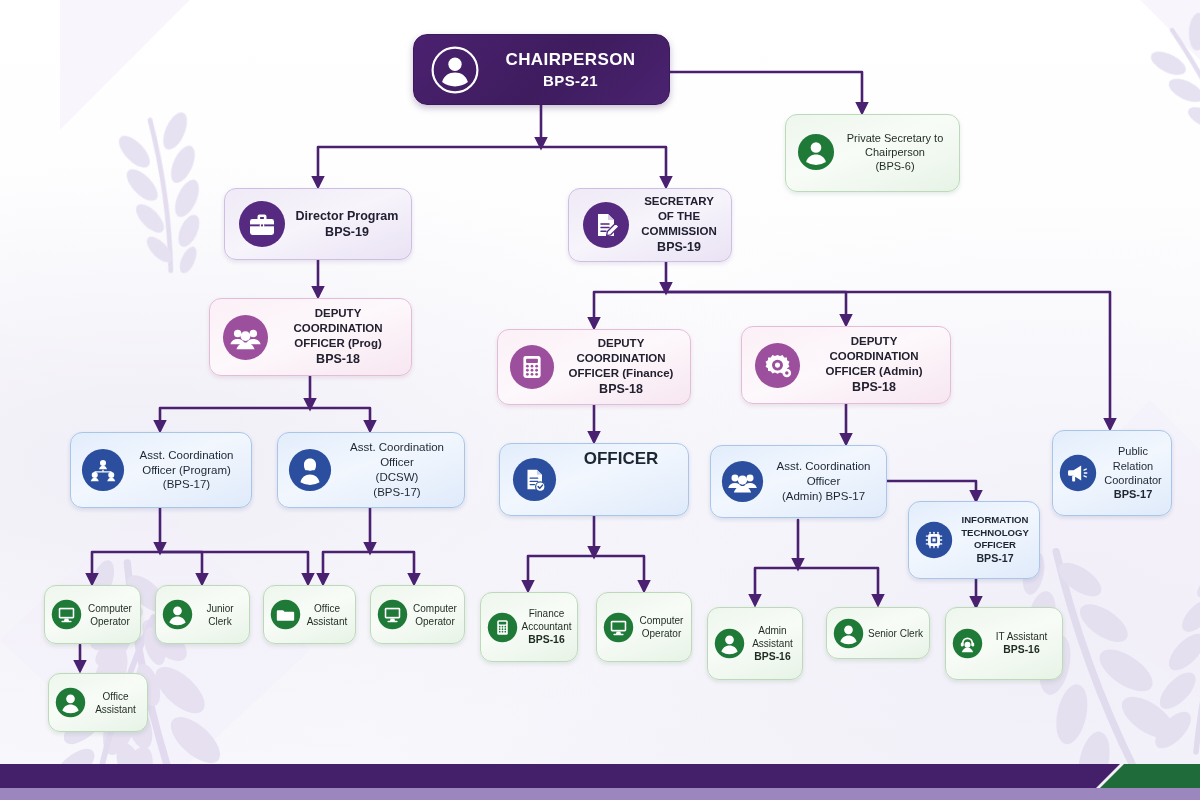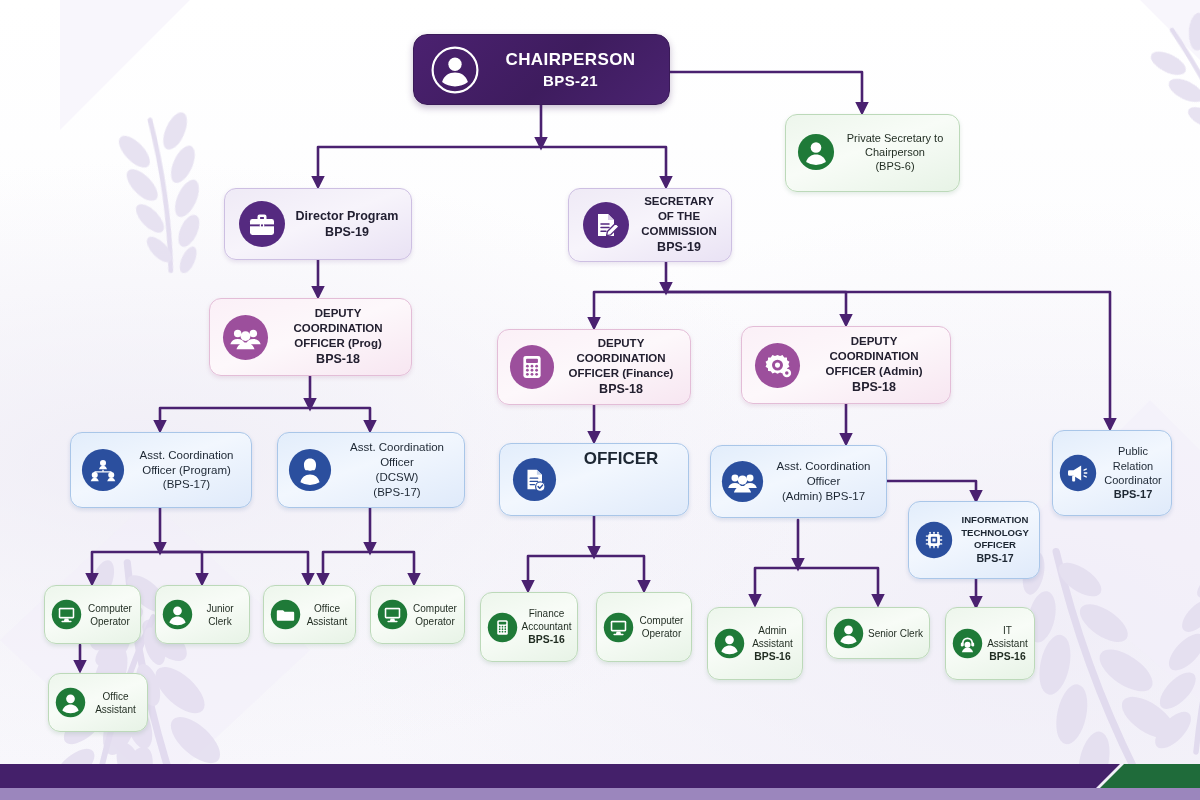--- a/index.html
+++ b/index.html
@@ -562,21 +562,21 @@
         <circle cx="20" cy="20" r="19" fill="#1f7a38"></circle>
         <circle cx="20" cy="15.3" r="5.6" fill="#fff"></circle>
         <path d="M9.6 30.6c1.4-5.3 5.6-8 10.4-8s9 2.7 10.4 8a19 19 0 0 1-20.8 0z" fill="#fff"></path>
       </svg>
     </div>
     <div class="tx" style="font-size:10px;">
       <span class="t-reg">Senior Clerk</span>
     </div>
   </div>
 
-  <div class="node lv-green" style="left:945px;top:607px;width:90px;height:73px;padding:0 4px 0 3px;">
+  <div class="node lv-green" style="left:945px;top:607px;width:118px;height:73px;padding:0 4px 0 3px;">
     <div class="ic" style="width:36px;">
       <svg width="31" height="31" viewBox="0 0 40 40">
         <circle cx="20" cy="20" r="19" fill="#1f7a38"></circle>
         <path d="M12.8 19.4a7.2 7.2 0 0 1 14.4 0v3.4h-2.2v-3.4a5 5 0 0 0-10 0v3.4h-2.2z" fill="#fff"></path>
         <rect x="11.4" y="18.6" width="3.2" height="5.4" rx="1.6" fill="#fff"></rect>
         <rect x="25.4" y="18.6" width="3.2" height="5.4" rx="1.6" fill="#fff"></rect>
         <circle cx="20" cy="21.6" r="3.9" fill="#fff"></circle>
         <path d="M12.7 31.4c1.1-4.1 4.2-6.1 7.3-6.1s6.2 2 7.3 6.1z" fill="#fff"></path>
       </svg>
     </div>

